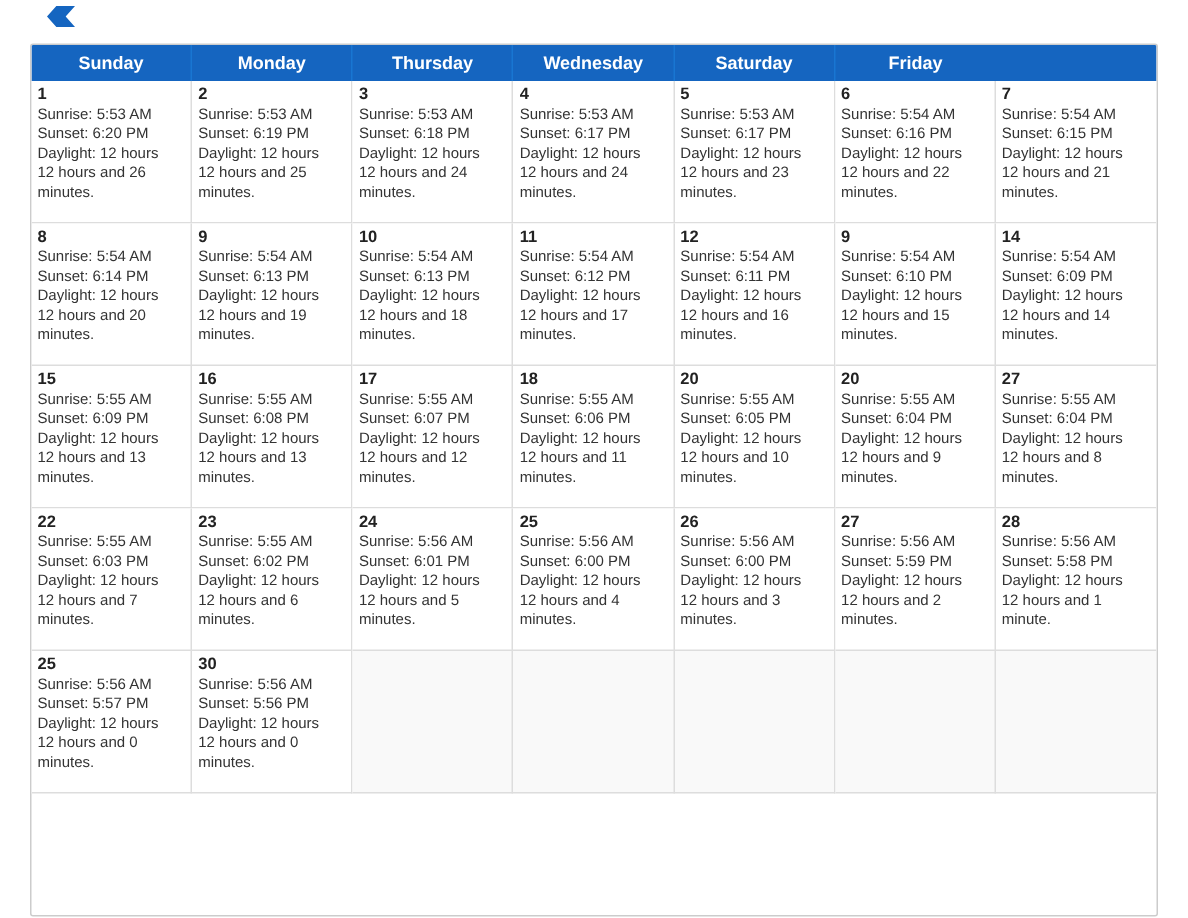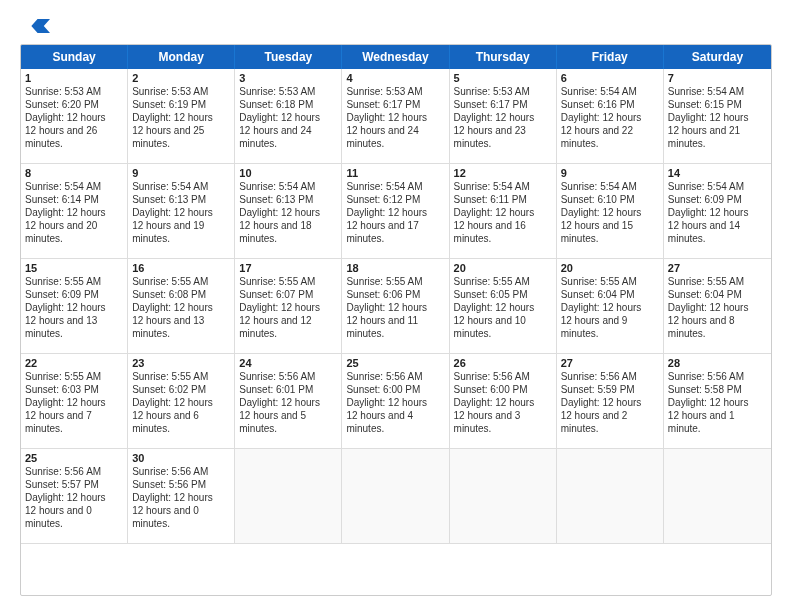--- a/index.html
+++ b/index.html
@@ -6,21 +6,21 @@
     body {
       font-family: Arial, sans-serif;
       background: #fff;
       width: 792px;
       height: 612px;
       overflow: hidden;
     }
     .page {
       width: 792px;
       height: 612px;
-      padding: 16px 20px;
+      padding: 1px 20px;
       display: flex;
       flex-direction: column;
     }
     .header {
       display: flex;
       align-items: flex-start;
       justify-content: space-between;
       margin-bottom: 8px;
     }
     .logo {
@@ -131,25 +131,24 @@
     <div class="title-block">
       <div class="month-title"></div>
       <div class="location"></div>
     </div>
   </div>
 
   <div class="calendar">
     <div class="cal-header">
     <div class="cal-header-cell">Sunday</div>
         <div class="cal-header-cell">Monday</div>
-        <div class="cal-header-cell">Tuesday</div>
+        <div class="cal-header-cell">Thursday</div>
         <div class="cal-header-cell">Wednesday</div>
-        <div class="cal-header-cell">Thursday</div>
+        <div class="cal-header-cell">Saturday</div>
         <div class="cal-header-cell">Friday</div>
-        <div class="cal-header-cell">Saturday</div>
       </div>
     <div class="cal-body">
     <div class="cal-cell">
           <span class="day-num">1</span>
           <div class="cell-text">Sunrise: 5:53 AM<br>Sunset: 6:20 PM<br>Daylight: 12 hours<br>12 hours and 26 minutes.</div>
         </div>
         <div class="cal-cell">
           <span class="day-num">2</span>
           <div class="cell-text">Sunrise: 5:53 AM<br>Sunset: 6:19 PM<br>Daylight: 12 hours<br>12 hours and 25 minutes.</div>
         </div>

